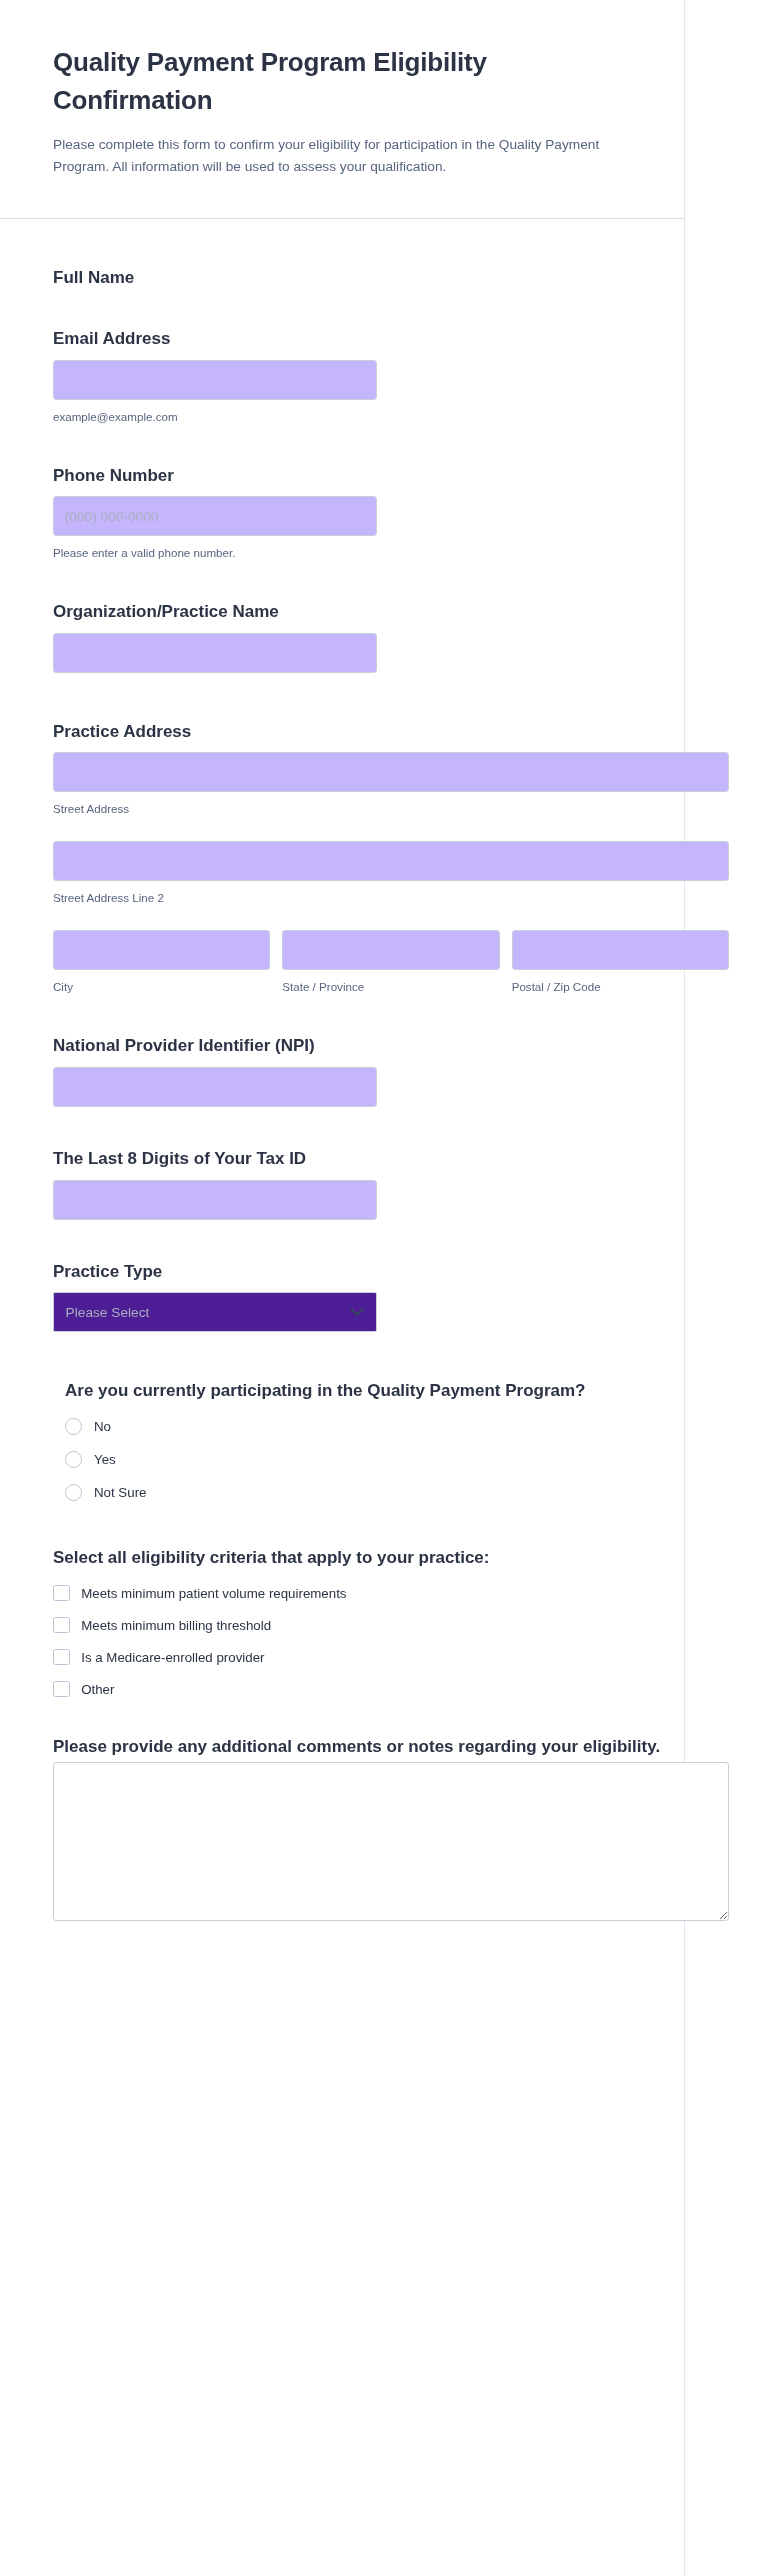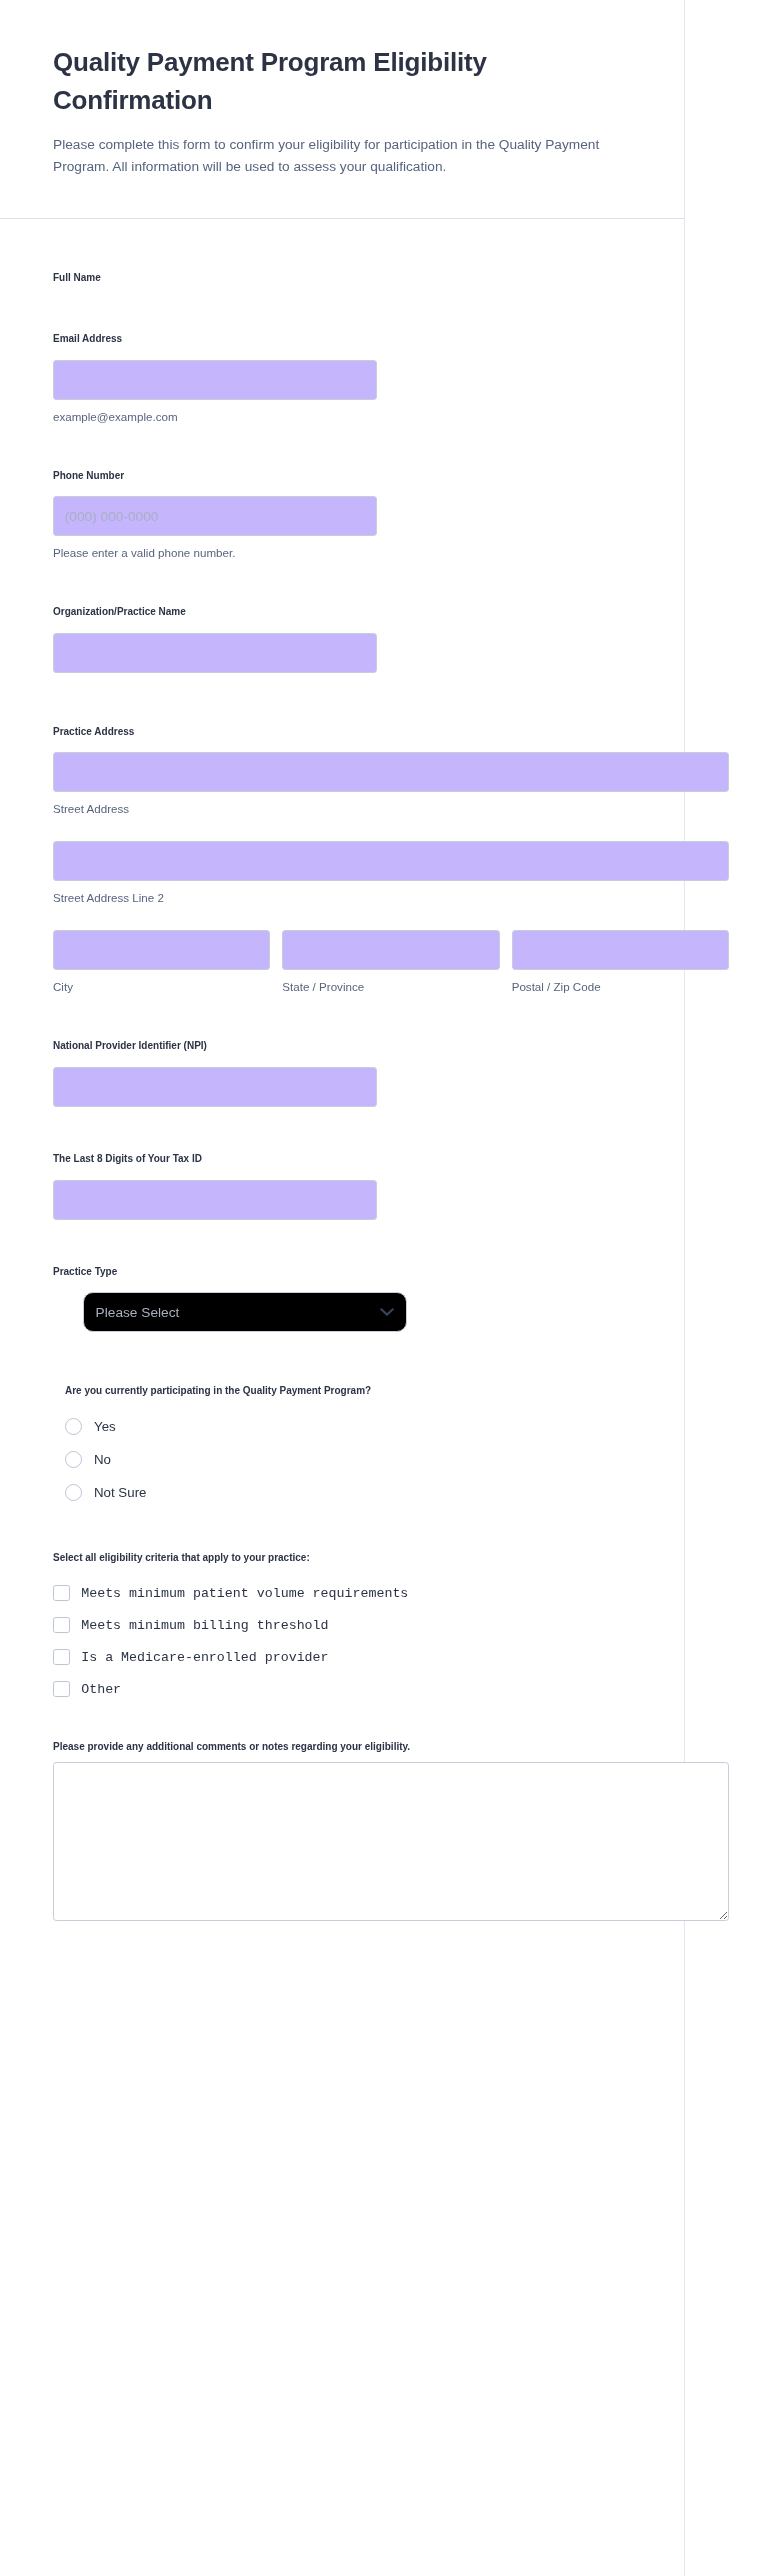--- a/index.html
+++ b/index.html
@@ -38,21 +38,21 @@
     max-width: 638px;
   }
   
   .form-body {
     padding: 50px 41px 66px 53px;
   }
   .content { width: 676px; }
   .field { margin-bottom: 43px; }
   .field--tight { margin-bottom: 50px; }
   .label {
-    font-size: 10px;
+    font-size: 17px;
     font-weight: 600;
     color: #2c3345;
     line-height: 18px;
     margin-bottom: 11.6px;
   }
   .input {
     box-sizing: border-box;
     display: block;
     width: 100%;
     height: 40px;
@@ -78,41 +78,40 @@
   .two-col .col { flex: 1; min-width: 0; }
   .three-col { gap: 12px; margin-top: 25px; }
   .three-col .col { flex: 1; min-width: 0; }
   .stack-gap { margin-top: 25px; }
   
   .select {
     box-sizing: border-box;
     width: 324px;
     height: 40px;
     border: 0.8px solid #c6ced9;
-    border-radius: 10px;
-    background: #000000;
+    border-radius: 2px;
+    background: #4c1d95;
     display: flex;
     align-items: center;
     justify-content: space-between;
     padding: 0 11.6px;
     cursor: pointer;
-    margin-left: 30px;
   }
   .select-placeholder { font-size: 13.7px; color: #a8b0c0; }
   .chevron { width: 14px; height: 8.3px; flex: none; }
   
   .choice-group .label { margin-bottom: 10px; }
   .opt-row {
     display: flex;
     align-items: center;
     gap: 11.6px;
     height: 33px;
     cursor: pointer;
   }
-  .check-row { height: 32px; font-family: Liberation Mono, monospace; }
+  .check-row { height: 32px; }
   .radio {
     box-sizing: border-box;
     width: 17.4px; height: 17.4px;
     border: 0.8px solid #bcc5d3;
     border-radius: 50%;
     background: #fff;
     flex: none;
   }
   .checkbox {
     box-sizing: border-box;
@@ -217,25 +216,25 @@
           <svg class="chevron" viewBox="0 0 17 10" fill="none">
             <polyline points="1.5,1.5 8.5,8 15.5,1.5" stroke="#39445a" stroke-width="2.6" stroke-linecap="round" stroke-linejoin="round"></polyline>
           </svg>
         </div>
       </section>
 
       <section class="field choice-group" style="margin-bottom:40px;margin-left:12px;">
         <div class="label">Are you currently participating in the Quality Payment Program?</div>
         <div class="opt-row">
           <span class="radio"></span>
-          <span class="opt-label">Yes</span>
+          <span class="opt-label">No</span>
         </div>
         <div class="opt-row">
           <span class="radio"></span>
-          <span class="opt-label">No</span>
+          <span class="opt-label">Yes</span>
         </div>
         <div class="opt-row">
           <span class="radio"></span>
           <span class="opt-label">Not Sure</span>
         </div>
       </section>
 
       <section class="field choice-group" style="margin-bottom:33px;">
         <div class="label">Select all eligibility criteria that apply to your practice:</div>
         <div class="opt-row check-row">

